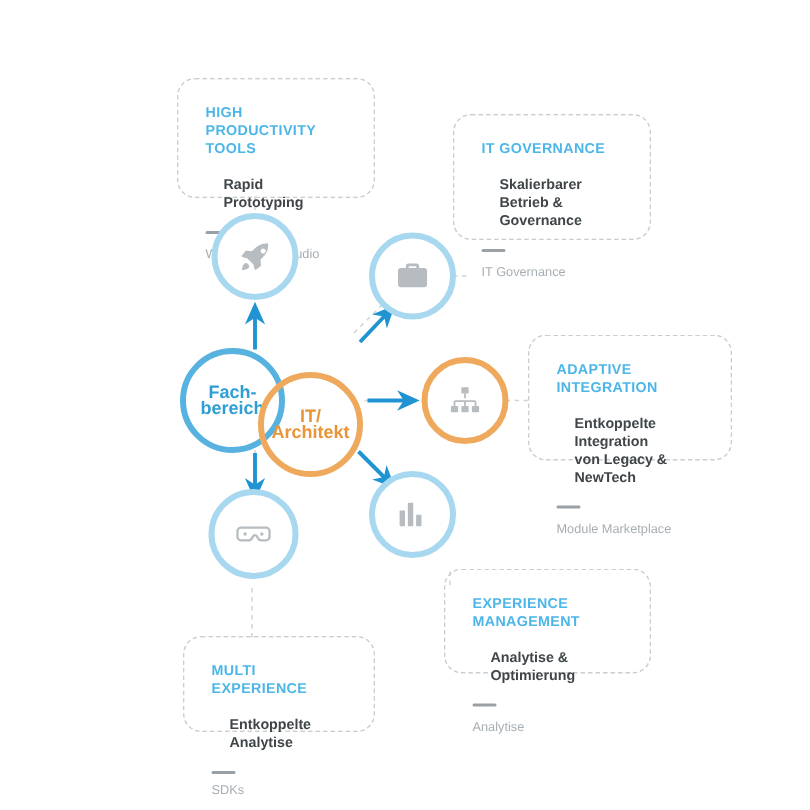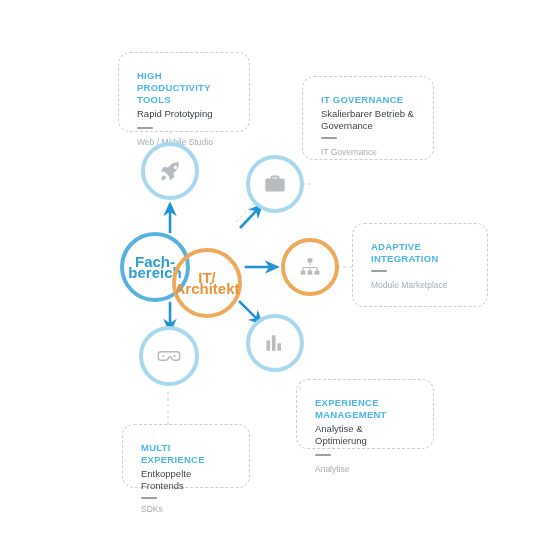--- a/index.html
+++ b/index.html
@@ -54,23 +54,23 @@
     font-size: 9.5px;
     font-weight: bold;
     letter-spacing: 0.25px;
     line-height: 12px;
     margin: 0 0 2px 0;
     text-transform: uppercase;
   }
   .card-title {
     color: #3f4548;
     font-size: 9.5px;
-    font-weight: normal;
+    font-weight: bold;
     line-height: 12px;
-    margin: 0;
+    margin: 12px;
   }
   .card-rule {
     width: 16px;
     height: 2px;
     background: #9aa1a6;
     margin: 7px 0 8px 0;
     border-radius: 1px;
   }
   .card-foot {
     color: #a7aeb3;
@@ -99,21 +99,21 @@
     position: absolute;
     border-radius: 50%;
     box-sizing: border-box;
     display: flex;
     align-items: center;
     justify-content: center;
     text-align: center;
     background: transparent;
   }
   .hub-label {
-    font-size: 15px;
+    font-size: 12px;
     font-weight: bold;
     line-height: 11.5px;
     white-space: pre-line;
   }
   .hub.fach {
     border: 4px solid #57b2e0;
     background: #ffffff;
   }
   .hub.fach .hub-label { color: #2e9ed4; }
   .hub.arch {
@@ -178,38 +178,40 @@
       <p class="card-title" style="white-space:pre-line;">Skalierbarer Betrieb &amp;
 Governance</p>
       <div class="card-rule" style="margin-top:5px;"></div>
       <p class="card-foot">IT Governance</p>
     </div>
   </div>
 
   <div class="card" style="left:352px; top:223px; width:136px; height:84px;">
     <div class="card-inner">
       <p class="card-kicker">ADAPTIVE INTEGRATION</p>
+      <p class="card-title" style="white-space:pre-line;">Entkoppelte Integration
+von Legacy &amp; NewTech</p>
       <div class="card-rule" style="margin-top:5px;"></div>
       <p class="card-foot">Module Marketplace</p>
     </div>
   </div>
 
   <div class="card" style="left:296px; top:379px; width:138px; height:70px;">
     <div class="card-inner">
       <p class="card-kicker">EXPERIENCE MANAGEMENT</p>
       <p class="card-title">Analytise &amp; Optimierung</p>
       <div class="card-rule"></div>
       <p class="card-foot">Analytise</p>
     </div>
   </div>
 
   <div class="card" style="left:122px; top:424px; width:128px; height:64px;">
     <div class="card-inner">
       <p class="card-kicker">MULTI EXPERIENCE</p>
-      <p class="card-title">Entkoppelte Frontends</p>
+      <p class="card-title">Entkoppelte Analytise</p>
       <div class="card-rule" style="margin:5px 0 5px 0;"></div>
       <p class="card-foot">SDKs</p>
     </div>
   </div>
 
   <div class="node blue" style="left:141px; top:142px; width:58px; height:58px;">
     <span>
       <svg width="24" height="24" viewBox="0 0 24 24" fill="#b6bcc0">
         <path d="M20.6 3.4c-2.9-.5-6.2.7-8.5 3L10 8.5l-3.3-.4c-.5-.1-1 .1-1.3.5l-2 2.6c-.4.5-.1 1.2.5 1.3l2.9.6 4.2 4.2.6 2.9c.1.6.8.9 1.3.5l2.6-2c.4-.3.6-.8.5-1.3l-.4-3.3 2.1-2.1c2.3-2.3 3.5-5.6 3-8.5-.1-.5-.5-.9-1.1-1zm-4.3 6.1a1.6 1.6 0 1 1 2.3-2.3 1.6 1.6 0 0 1-2.3 2.3z"></path>
         <path d="M4.6 17.1c-1 1-1.3 4.1-1.3 4.1s3.1-.3 4.1-1.3a1.9 1.9 0 0 0-2.8-2.8z"></path>

